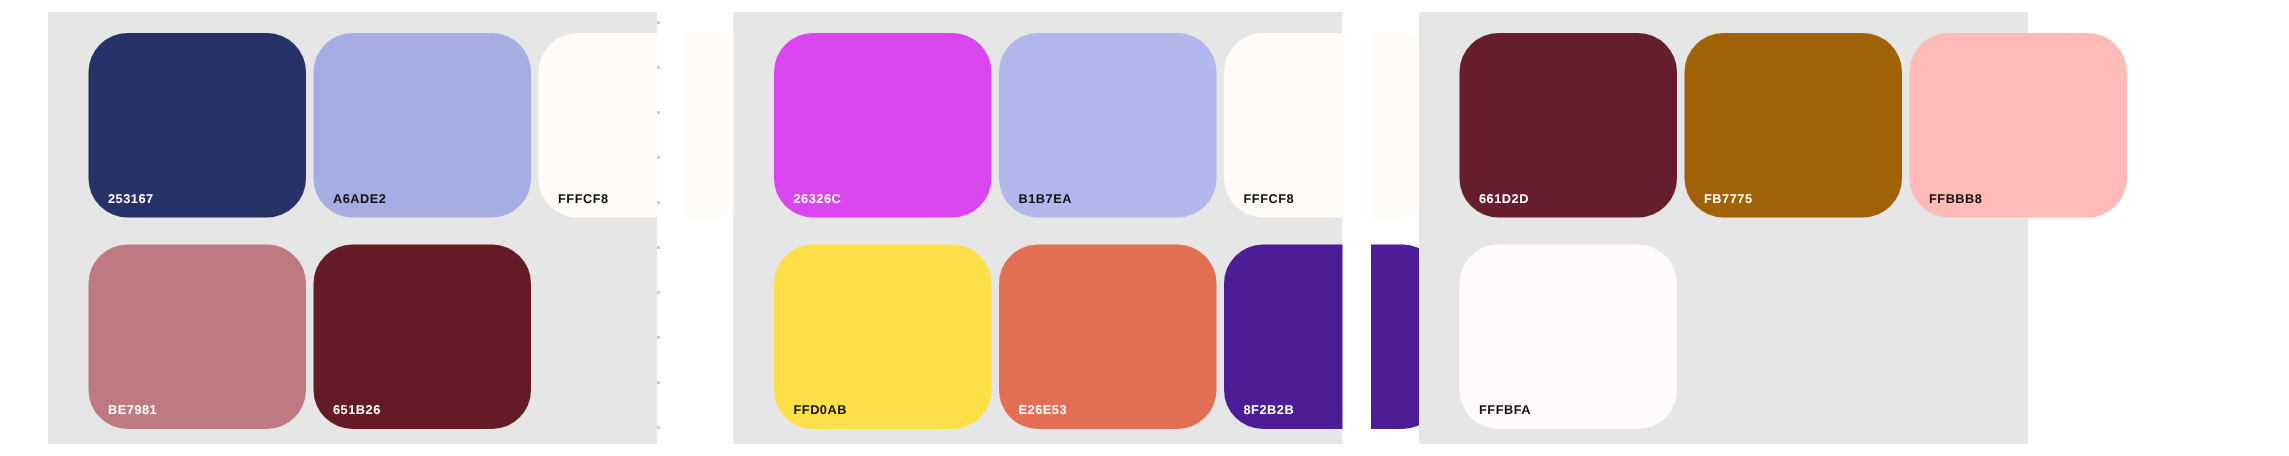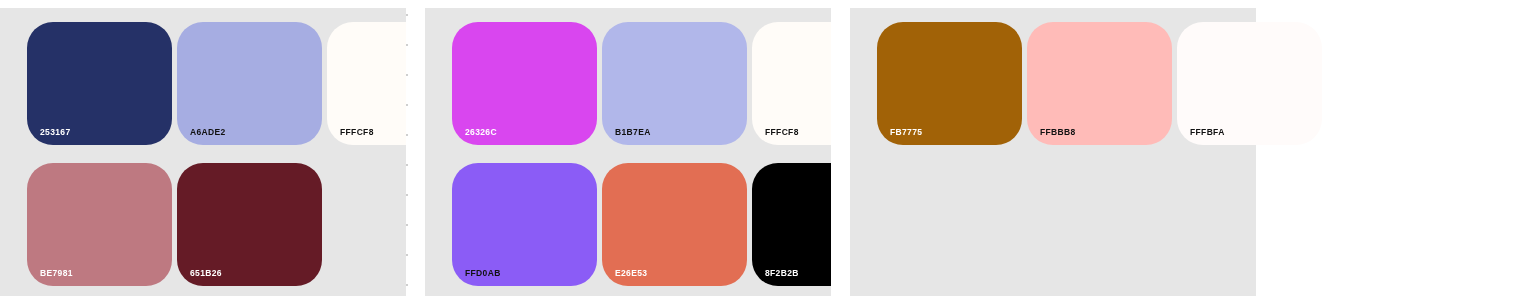--- a/index.html
+++ b/index.html
@@ -22,20 +22,21 @@
     background: #ffffff;
   }
   .panel {
     position: relative;
     width: 406px;
     height: 288px;
     margin-top: 8px;
     background: #e6e6e6;
     flex: 0 0 auto;
     box-sizing: border-box;
+    margin-left: 32px;
   }
   .panel-gap {
     width: 19px;
     flex: 0 0 auto;
     background: #ffffff;
     position: relative;
   }
   .dotted-edge {
     position: absolute;
     left: 0px;
@@ -112,36 +113,39 @@
     <div class="swatch-grid">
       <div class="swatch" style="background: #d946ef;">
         <span class="swatch-label" style="color: rgb(255, 255, 255);">26326C</span>
       </div>
       <div class="swatch" style="background: rgb(177, 183, 234);">
         <span class="swatch-label" style="color: rgb(17, 17, 17);">B1B7EA</span>
       </div>
       <div class="swatch" style="background: rgb(255, 252, 248);">
         <span class="swatch-label" style="color: rgb(17, 17, 17);">FFFCF8</span>
       </div>
-      <div class="swatch" style="background: #8b5cf6;">
+      <div class="swatch" style="background: #fde047;">
         <span class="swatch-label" style="color: rgb(17, 17, 17);">FFD0AB</span>
       </div>
       <div class="swatch" style="background: rgb(226, 110, 83);">
         <span class="swatch-label" style="color: rgb(255, 255, 255);">E26E53</span>
       </div>
-      <div class="swatch" style="background: #000000;">
+      <div class="swatch" style="background: #4c1d95;">
         <span class="swatch-label" style="color: rgb(255, 255, 255);">8F2B2B</span>
       </div>
     </div>
   </div>
 
   <div class="panel-gap"></div>
 
   <div class="panel" style="background: rgb(230, 230, 230);">
     <div class="swatch-grid">
+      <div class="swatch" style="background: rgb(102, 29, 45);">
+        <span class="swatch-label" style="color: rgb(255, 255, 255);">661D2D</span>
+      </div>
       <div class="swatch" style="background: #a16207;">
         <span class="swatch-label" style="color: rgb(255, 255, 255);">FB7775</span>
       </div>
       <div class="swatch" style="background: rgb(255, 187, 184);">
         <span class="swatch-label" style="color: rgb(17, 17, 17);">FFBBB8</span>
       </div>
       <div class="swatch" style="background: rgb(255, 251, 250);">
         <span class="swatch-label" style="color: rgb(17, 17, 17);">FFFBFA</span>
       </div>
     </div>

